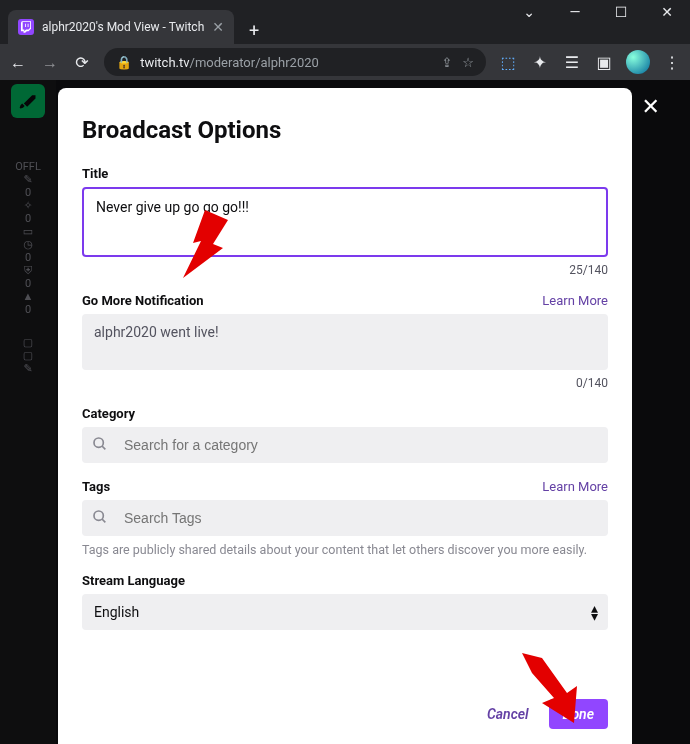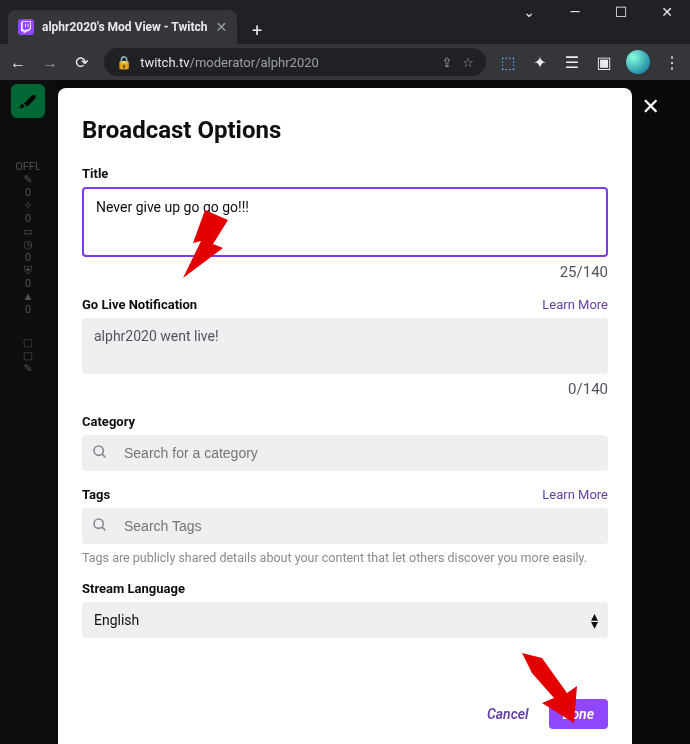--- a/index.html
+++ b/index.html
@@ -7,21 +7,21 @@
       font-family: -apple-system, "Segoe UI", Roboto, Arial, sans-serif;
       width: 690px; height: 744px; position: relative; overflow: hidden;
       background: #2f2f2f;
     }
     .chrome-top { background: #202124; height: 44px; display: flex; align-items: flex-end; padding: 0 8px; }
     .win-controls { position: absolute; top: 0; right: 0; height: 24px; display: flex; }
     .win-btn { width: 46px; height: 24px; display: flex; align-items: center; justify-content: center; color: #e8eaed; font-size: 14px; }
     .tab { height: 34px; background: #35363a; color: #e8eaed; border-radius: 8px 8px 0 0; display: flex; align-items: center; padding: 0 10px; font-size: 12px; gap: 8px; max-width: 230px;}
     .tab-favicon { width: 16px; height: 16px; background: #9146ff; border-radius: 3px; display: flex; align-items:center; justify-content:center;}
     .tab-favicon svg { width: 10px; height: 12px; }
-    .tab-title { flex: 1; white-space: nowrap; overflow: hidden; text-overflow: ellipsis; font-weight: bold; }
+    .tab-title { flex: 1; white-space: nowrap; overflow: hidden; text-overflow: ellipsis; }
     .tab-close { color: #9aa0a6; font-size: 14px; }
     .newtab { color: #e8eaed; width: 28px; height: 28px; display: flex; align-items:center; justify-content:center; font-size: 18px; margin-left: 6px;}
     .toolbar { background: #35363a; height: 36px; display: flex; align-items: center; padding: 0 8px; gap: 12px; }
     .tb-ico { color: #e8eaed; width: 20px; height: 20px; display:flex; align-items:center; justify-content:center;}
     .addr { flex: 1; background: #202124; border-radius: 16px; height: 28px; display: flex; align-items: center; padding: 0 12px; color: #9aa0a6; font-size: 13px; gap: 8px; }
     .addr .host { color: #e8eaed; }
     .addr-right { display:flex; gap:10px; margin-left:auto;}
     .tb-right { display:flex; gap: 12px; align-items:center; }
     .avatar { width: 24px; height: 24px; border-radius: 50%; background: radial-gradient(circle at 30% 30%, #8fd, #069); }
 
@@ -32,21 +32,21 @@
 
     .overlay { position: absolute; top: 80px; left: 0; right: 0; bottom: 0; background: rgba(0,0,0,0.55); }
     .modal { position:absolute; top: 88px; left: 58px; right: 58px; bottom: 0; background: #fff; border-radius: 8px 8px 0 0; padding: 28px 24px 12px 24px; overflow:hidden;}
     .modal h1 { font-size: 24px; font-weight: 700; margin-bottom: 22px; color:#0e0e10;}
     .close-x { position: absolute; top: 94px; right: 30px; color: #fff; font-size: 22px; }
 
     .field-label { font-size: 13px; font-weight: 700; color: #0e0e10; margin-bottom: 6px; }
     .row-head { display:flex; justify-content:space-between; align-items: baseline; }
     .learn { color:#6441a5; font-size: 13px; }
     .title-box { border: 2px solid #7c3aed; border-radius: 4px; padding: 10px 12px; height: 70px; font-size: 14px; color: #0e0e10; }
-    .counter { text-align: right; font-size: 15px; color: #53535f; margin-top: 6px; }
+    .counter { text-align: right; font-size: 12px; color: #53535f; margin-top: 6px; }
     .gray-box { background: #efeff1; border-radius: 4px; padding: 10px 12px; height: 56px; font-size: 14px; color: #53535f; }
     .search-box { background: #efeff1; border-radius: 4px; height: 36px; display:flex; align-items:center; padding: 0 10px; gap: 16px; color:#898992; font-size: 14px;}
     .search-box input { border:none; background:transparent; outline:none; font-size:14px; color:#0e0e10; flex:1;}
     .help { font-size: 12.5px; color: #898992; margin-top: 6px; }
     .lang-box { background: #efeff1; border-radius: 4px; height: 36px; display:flex; align-items:center; justify-content:space-between; padding: 0 12px; font-size: 14px; color:#0e0e10;}
     .chev { font-size: 14px; line-height: 8px; letter-spacing: -2px;}
     .section { margin-bottom: 16px; }
     .actions { position:absolute; bottom: 14px; right: 24px; display:flex; gap: 10px; align-items:center;font-style:italic;}
     .btn-cancel { color:#6441a5; font-size: 14px; font-weight:600; padding: 8px 10px; }
     .btn-done { background:#9146ff; color:#fff; font-size: 14px; font-weight:600; padding: 7px 14px; border-radius: 4px; }
@@ -126,21 +126,21 @@
   <div class="section">
     <div class="field-label">Title</div>
     <div class="title-box">
       <span>Never give up go go go!!!</span>
     </div>
     <div class="counter">25/140</div>
   </div>
 
   <div class="section">
     <div class="row-head">
-      <div class="field-label">Go Live Notification</div>
+      <div class="field-label">Go More Notification</div>
       <span class="learn">Learn More</span>
     </div>
     <div class="gray-box">
       <span>alphr2020 went live!</span>
     </div>
     <div class="counter">0/140</div>
   </div>
 
   <div class="section">
     <div class="field-label">Category</div>

